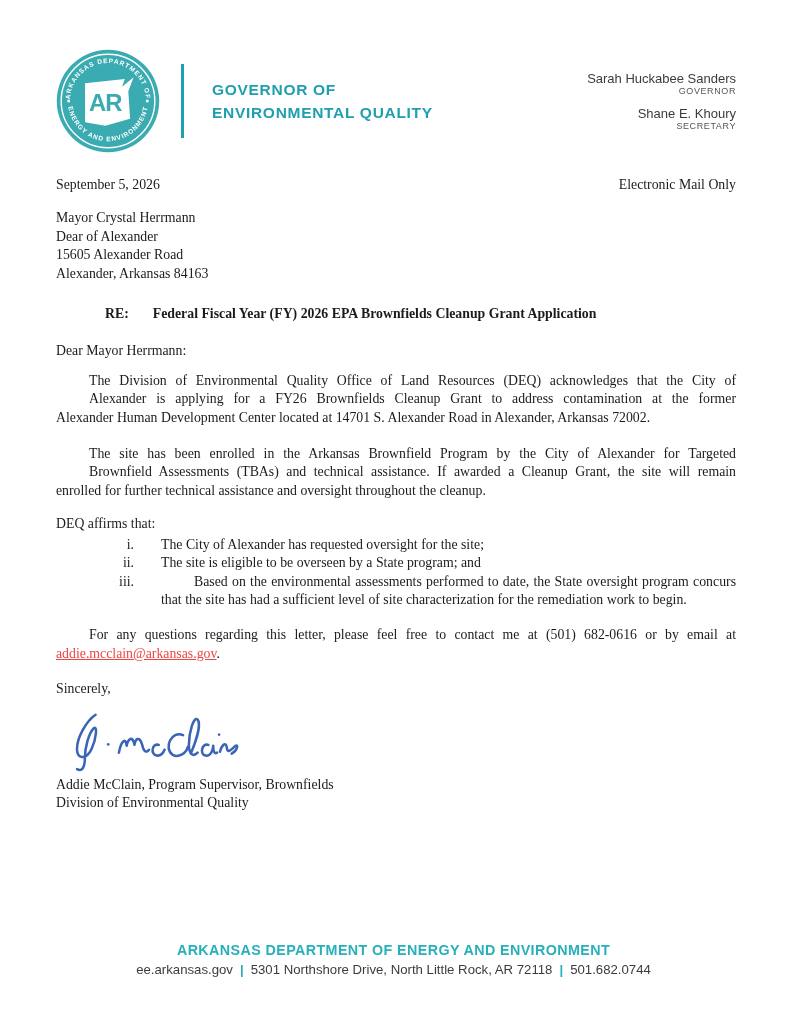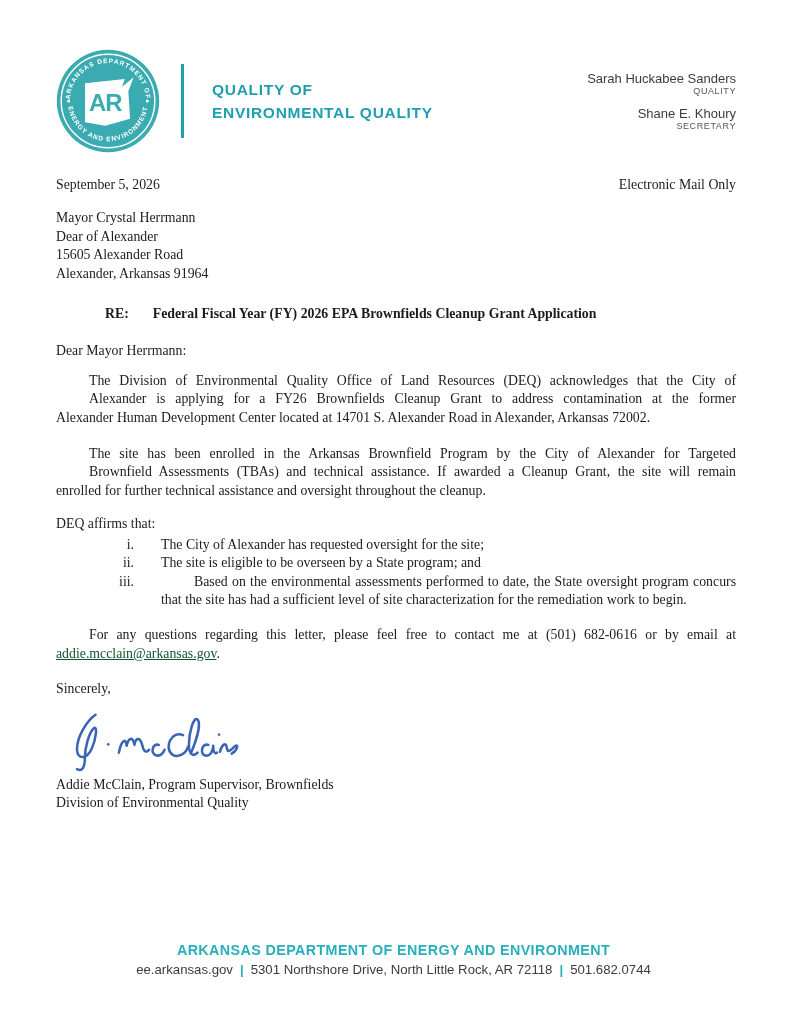--- a/index.html
+++ b/index.html
@@ -32,21 +32,21 @@
   .salutation { margin-top:19px; }
   .para1 { margin-top:11px; }
   .para2 { margin-top:18px; }
   .jline { text-align:justify; text-align-last:justify;margin-left:33px; }
   .affirm { margin-top:15px; }
   .olist { margin-top:2px; }
   .oitem { display:flex; }
   .omarker { flex:0 0 78px; text-align:right; }
   .otext { margin-left:27px; flex:1; }
   .contact { margin-top:17px; }
-  .email-link { color:#14532d; text-decoration:underline;text-align:right; }
+  .email-link { color:#ef4444; text-decoration:underline;text-align:right; }
   .closing { margin-top:17px; }
   .sig-wrap { margin-top:6px; margin-left:4px; height:70px; }
   .signer { margin-top:1px; }
 
   
   .footer { position:absolute; left:0; right:4px; top:942px; text-align:center;
             font-family:"Liberation Sans", sans-serif; }
   .footer-org { color:#28b0ba; font-weight:bold; font-size:14.3px; letter-spacing:.4px; }
   .footer-info { margin-top:4px; font-size:13.2px; color:#3c3c3c; }
   .footer-sep { color:#28b0ba; font-weight:bold; padding:0 7px; }
@@ -75,48 +75,48 @@
         <circle cx="15.5" cy="60" r="1.7" fill="#ffffff"></circle>
         <circle cx="104.5" cy="60" r="1.7" fill="#ffffff"></circle>
         <path d="M34 40 L79 35 L76 44 L89 33 L83 49 L85 80 L57 88 L34 84 Z" fill="#ffffff"></path>
         <text x="57" y="71" text-anchor="middle" font-family="Liberation Sans, sans-serif" font-size="27" font-weight="bold" fill="#3aabb1" letter-spacing="-1">AR</text>
       </svg>
     </div>
 
     <div class="hdr-divider"></div>
 
     <div class="division">
-      <div>QUALITY OF</div>
+      <div>GOVERNOR OF</div>
       <div>ENVIRONMENTAL QUALITY</div>
     </div>
 
     <div class="officials">
       <div class="official">
         <div class="official-name">Sarah Huckabee Sanders</div>
-        <div class="official-title">QUALITY</div>
+        <div class="official-title">GOVERNOR</div>
       </div>
       <div class="official">
         <div class="official-name">Shane E. Khoury</div>
         <div class="official-title">SECRETARY</div>
       </div>
     </div>
   </div>
 
   <div class="body">
 
     <div class="date-row">
       <span>September 5, 2026</span>
       <span>Electronic Mail Only</span>
     </div>
 
     <div class="address">
       <div>Mayor Crystal Herrmann</div>
       <div>Dear of Alexander</div>
       <div>15605 Alexander Road</div>
-      <div>Alexander, Arkansas 91964</div>
+      <div>Alexander, Arkansas 84163</div>
     </div>
 
     <div class="re-row">
       <span class="re-label">RE:</span>
       <span>Federal Fiscal Year (FY) 2026 EPA Brownfields Cleanup Grant Application</span>
     </div>
 
     <div class="salutation">Dear Mayor Herrmann:</div>
 
     <div class="para1">

